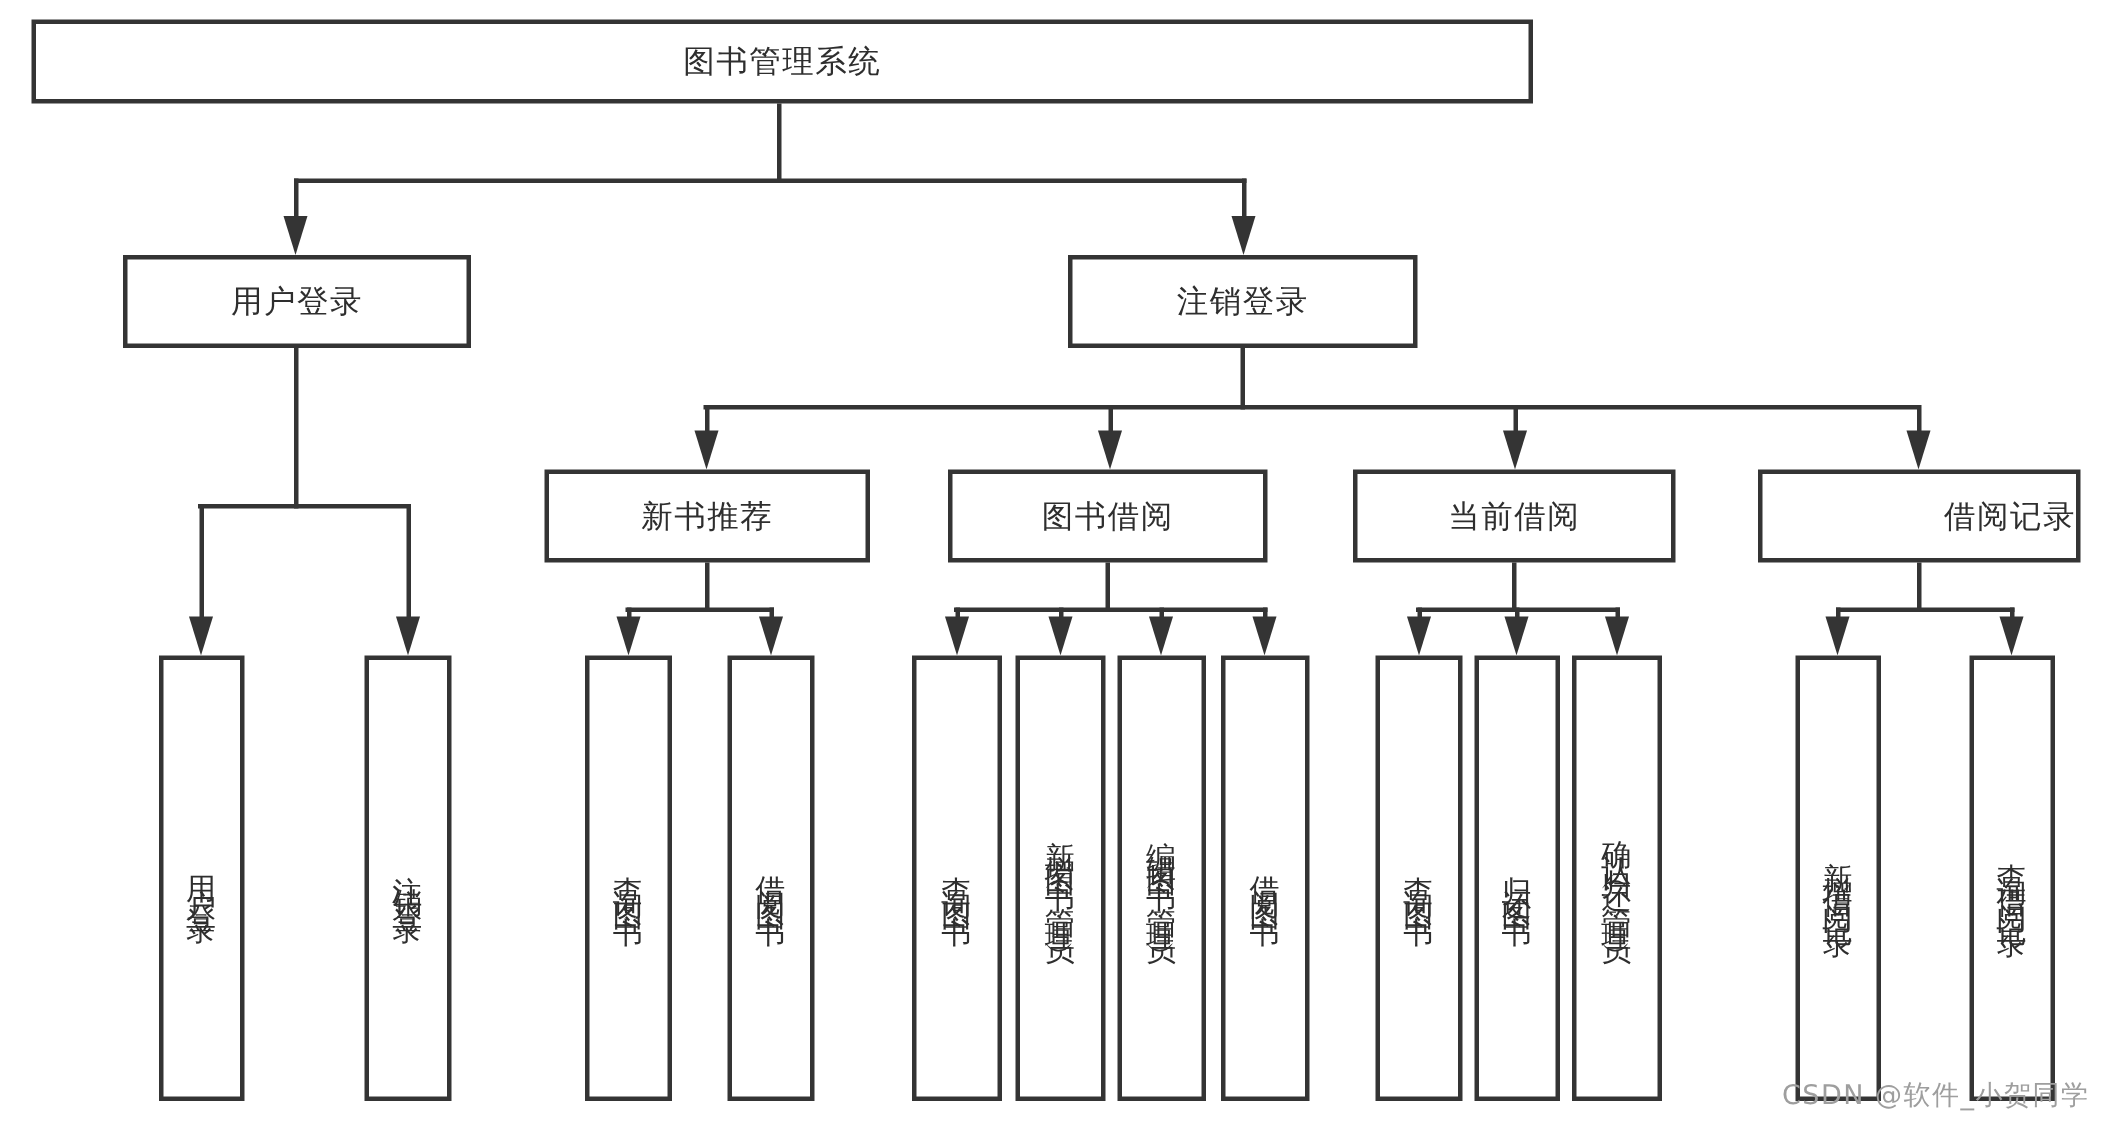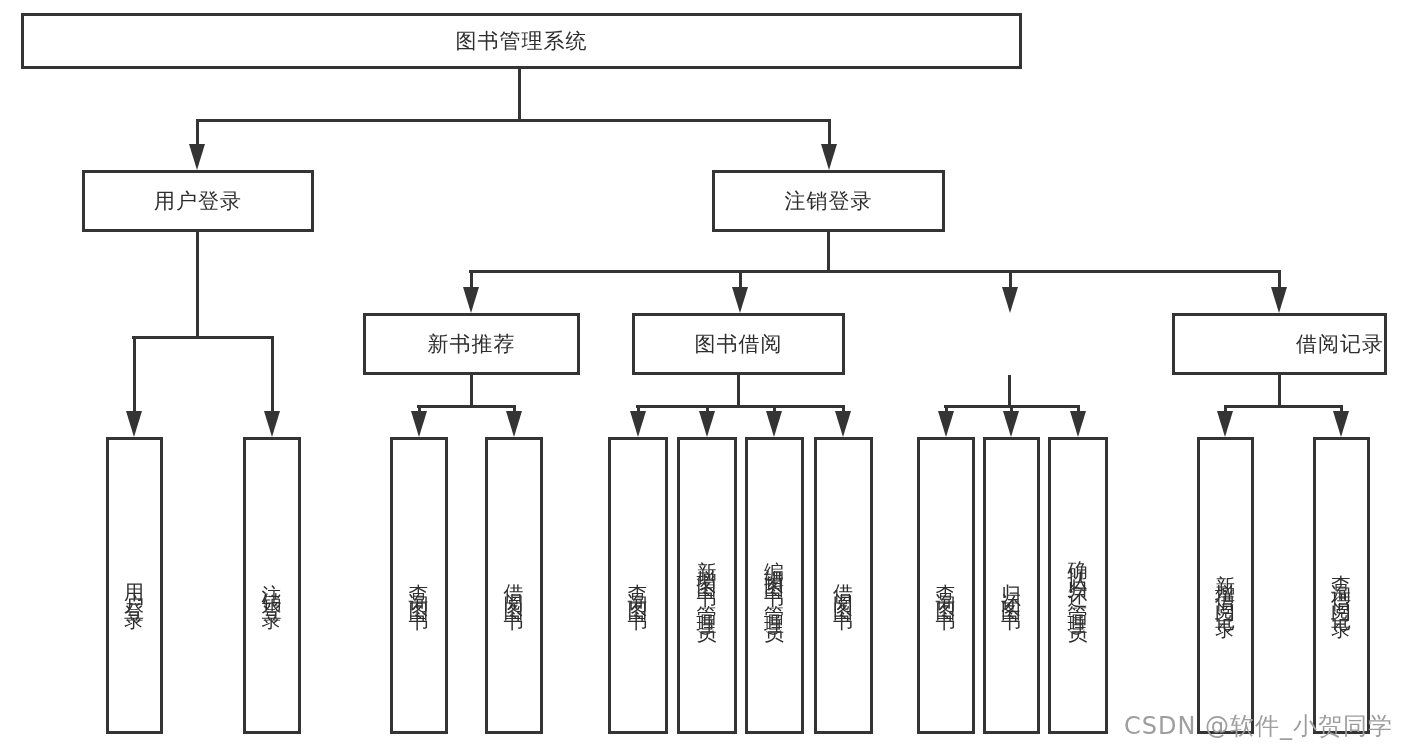--- a/index.html
+++ b/index.html
@@ -37,21 +37,21 @@
     position: absolute;
     width: 0; height: 0;
     border-left: 8px solid transparent;
     border-right: 8px solid transparent;
     border-top: 26px solid #343434;
   }
   .watermark {
     position: absolute;
     right: 12px;
     bottom: 5px;
-    font-size: 24px;
+    font-size: 18px;
     color: #9e9e9e;
     letter-spacing: 1px;
     z-index: 10;
     white-space: nowrap;
   }
 </style>
 </head>
 <body>
 
 <div class="canvas">
@@ -90,20 +90,23 @@
   <div class="vline" style="left:1009px;top:270px;height:19px;"></div>
   <div class="arrowhead" style="left:1002px;top:287px;"></div>
   <div class="vline" style="left:1278px;top:270px;height:19px;"></div>
   <div class="arrowhead" style="left:1271px;top:287px;"></div>
 
   <div class="box hbox" style="left:363px;top:313px;width:217px;height:62px;">
     <span>新书推荐</span>
   </div>
   <div class="box hbox" style="left:632px;top:313px;width:213px;height:62px;">
     <span>图书借阅</span>
+  </div>
+  <div class="box hbox" style="left:902px;top:313px;width:215px;height:62px;">
+    <span>当前借阅</span>
   </div>
   <div class="box hbox" style="left:1172px;top:313px;width:215px;height:62px;justify-content:flex-end;">
     <span>借阅记录</span>
   </div>
 
   <div class="vline" style="left:470px;top:375px;height:33px;"></div>
   <div class="hline" style="left:417px;top:405px;width:99px;"></div>
   <div class="vline" style="left:418px;top:405px;height:8px;"></div>
   <div class="arrowhead" style="left:411px;top:411px;"></div>
   <div class="vline" style="left:513px;top:405px;height:8px;"></div>

